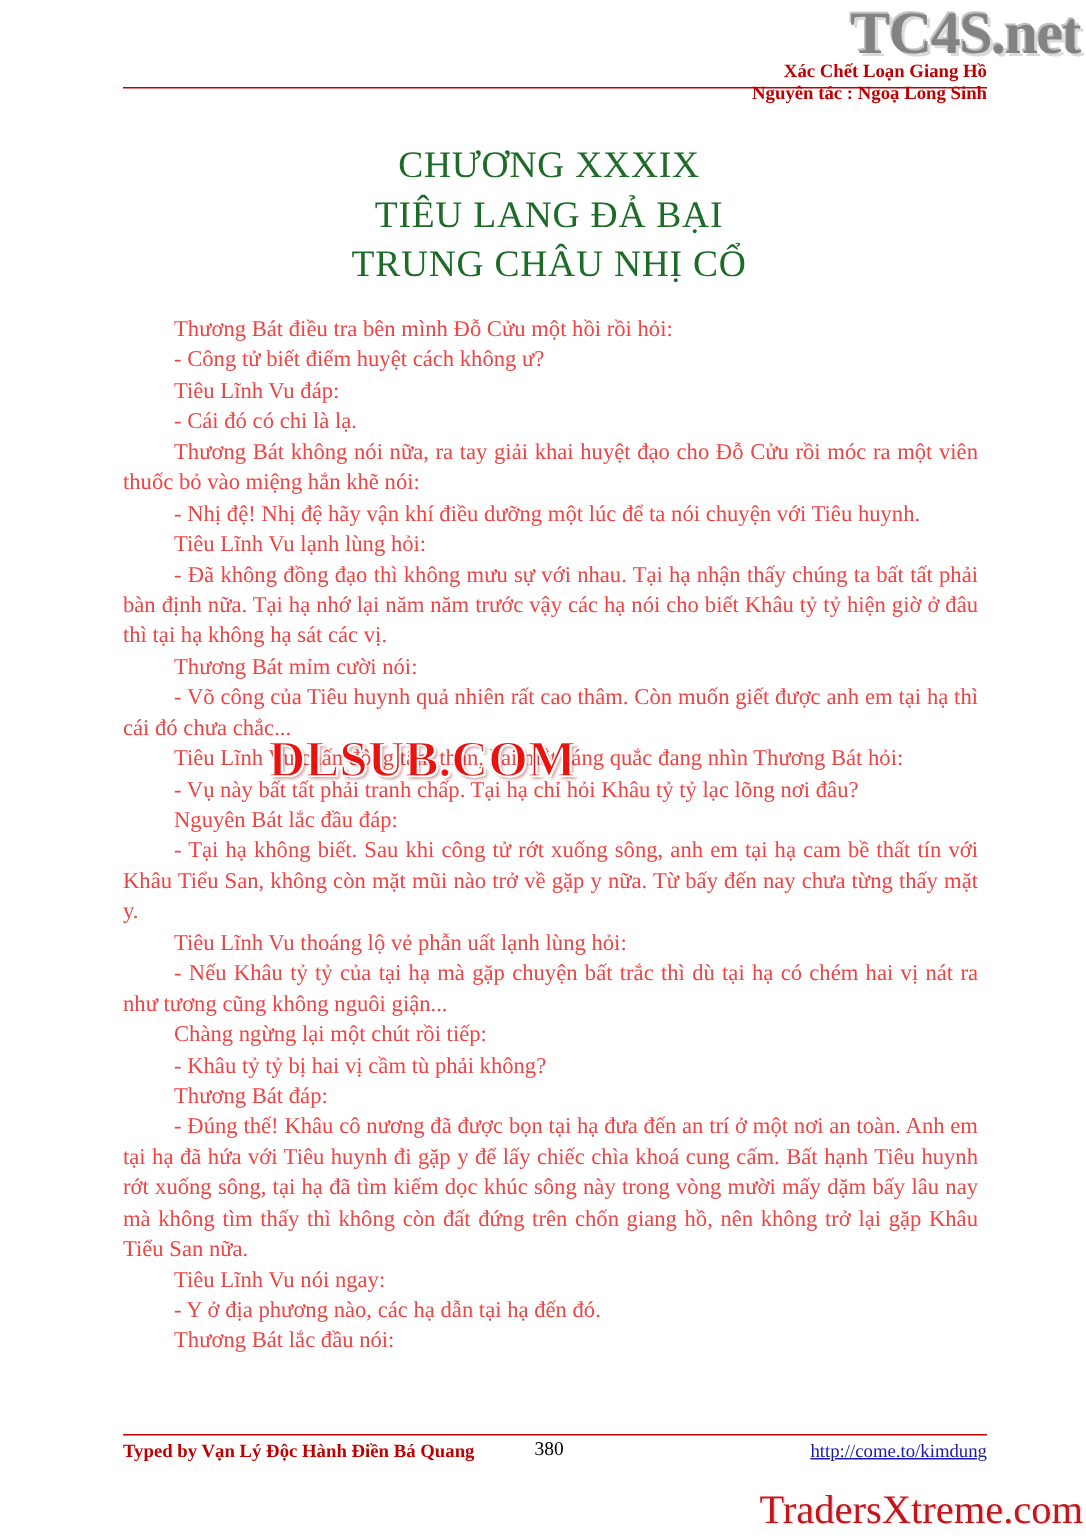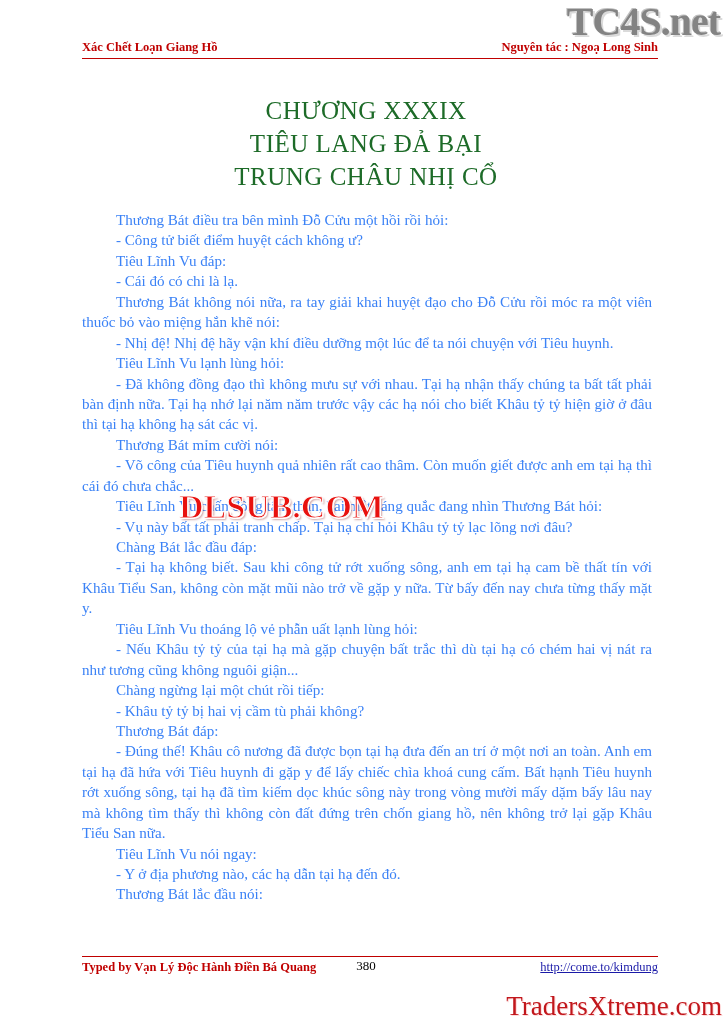--- a/index.html
+++ b/index.html
@@ -42,20 +42,21 @@
     left: 78px;
     right: 70px;
     top: 40px;
     display: flex;
     justify-content: space-between;
     align-items: flex-end;
     font-size: 12.5px;
     font-weight: bold;
     color: #c00000;
     font-family: "Liberation Serif", serif;
+    flex-direction: column;
   }
   .header-rule {
     position: absolute;
     left: 78px;
     right: 70px;
     top: 58px;
     height: 1px;
     background: #c00000;
   }
 
@@ -77,21 +78,21 @@
   }
 
   
   .body-text {
     position: absolute;
     left: 78px;
     width: 570px;
     top: 210px;
     font-size: 15.1px;
     line-height: 1.355;
-    color: #3b82f6;
+    color: #ef4444;
     text-align: justify;
     font-family: "Liberation Serif", serif;
   }
   .body-text p {
     margin: 0;
     text-indent: 34px;
   }
 
   
   .wm-dlsub {
@@ -186,21 +187,21 @@
     <p>Tiêu Lĩnh Vu đáp:</p>
     <p>- Cái đó có chi là lạ.</p>
     <p>Thương Bát không nói nữa, ra tay giải khai huyệt đạo cho Đỗ Cửu rồi móc ra một viên thuốc bỏ vào miệng hắn khẽ nói:</p>
     <p>- Nhị đệ! Nhị đệ hãy vận khí điều dưỡng một lúc để ta nói chuyện với Tiêu huynh.</p>
     <p>Tiêu Lĩnh Vu lạnh lùng hỏi:</p>
     <p>- Đã không đồng đạo thì không mưu sự với nhau. Tại hạ nhận thấy chúng ta bất tất phải bàn định nữa. Tại hạ nhớ lại năm năm trước vậy các hạ nói cho biết Khâu tỷ tỷ hiện giờ ở đâu thì tại hạ không hạ sát các vị.</p>
     <p>Thương Bát mỉm cười nói:</p>
     <p>- Võ công của Tiêu huynh quả nhiên rất cao thâm. Còn muốn giết được anh em tại hạ thì cái đó chưa chắc...</p>
     <p>Tiêu Lĩnh Vu chấn động tâm thần, hai mắt sáng quắc đang nhìn Thương Bát hỏi:</p>
     <p>- Vụ này bất tất phải tranh chấp. Tại hạ chỉ hỏi Khâu tỷ tỷ lạc lõng nơi đâu?</p>
-    <p>Chàng Bát lắc đầu đáp:</p>
+    <p>Nguyên Bát lắc đầu đáp:</p>
     <p>- Tại hạ không biết. Sau khi công tử rớt xuống sông, anh em tại hạ cam bề thất tín với Khâu Tiểu San, không còn mặt mũi nào trở về gặp y nữa. Từ bấy đến nay chưa từng thấy mặt y.</p>
     <p>Tiêu Lĩnh Vu thoáng lộ vẻ phẫn uất lạnh lùng hỏi:</p>
     <p>- Nếu Khâu tỷ tỷ của tại hạ mà gặp chuyện bất trắc thì dù tại hạ có chém hai vị nát ra như tương cũng không nguôi giận...</p>
     <p>Chàng ngừng lại một chút rồi tiếp:</p>
     <p>- Khâu tỷ tỷ bị hai vị cầm tù phải không?</p>
     <p>Thương Bát đáp:</p>
     <p>- Đúng thế! Khâu cô nương đã được bọn tại hạ đưa đến an trí ở một nơi an toàn. Anh em tại hạ đã hứa với Tiêu huynh đi gặp y để lấy chiếc chìa khoá cung cấm. Bất hạnh Tiêu huynh rớt xuống sông, tại hạ đã tìm kiếm dọc khúc sông này trong vòng mười mấy dặm bấy lâu nay mà không tìm thấy thì không còn đất đứng trên chốn giang hồ, nên không trở lại gặp Khâu Tiểu San nữa.</p>
     <p>Tiêu Lĩnh Vu nói ngay:</p>
     <p>- Y ở địa phương nào, các hạ dẫn tại hạ đến đó.</p>
     <p>Thương Bát lắc đầu nói:</p>

